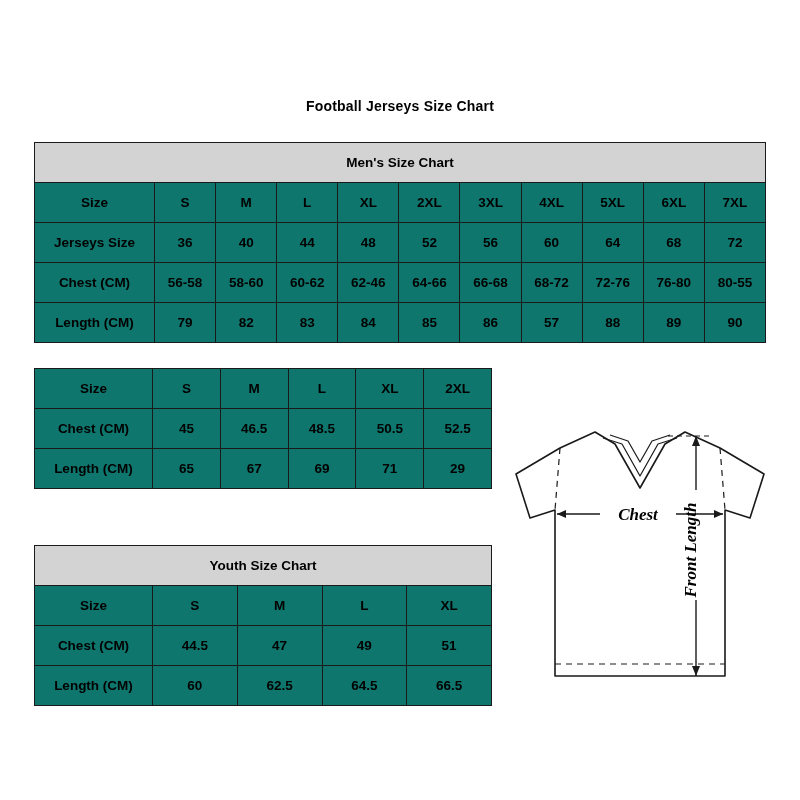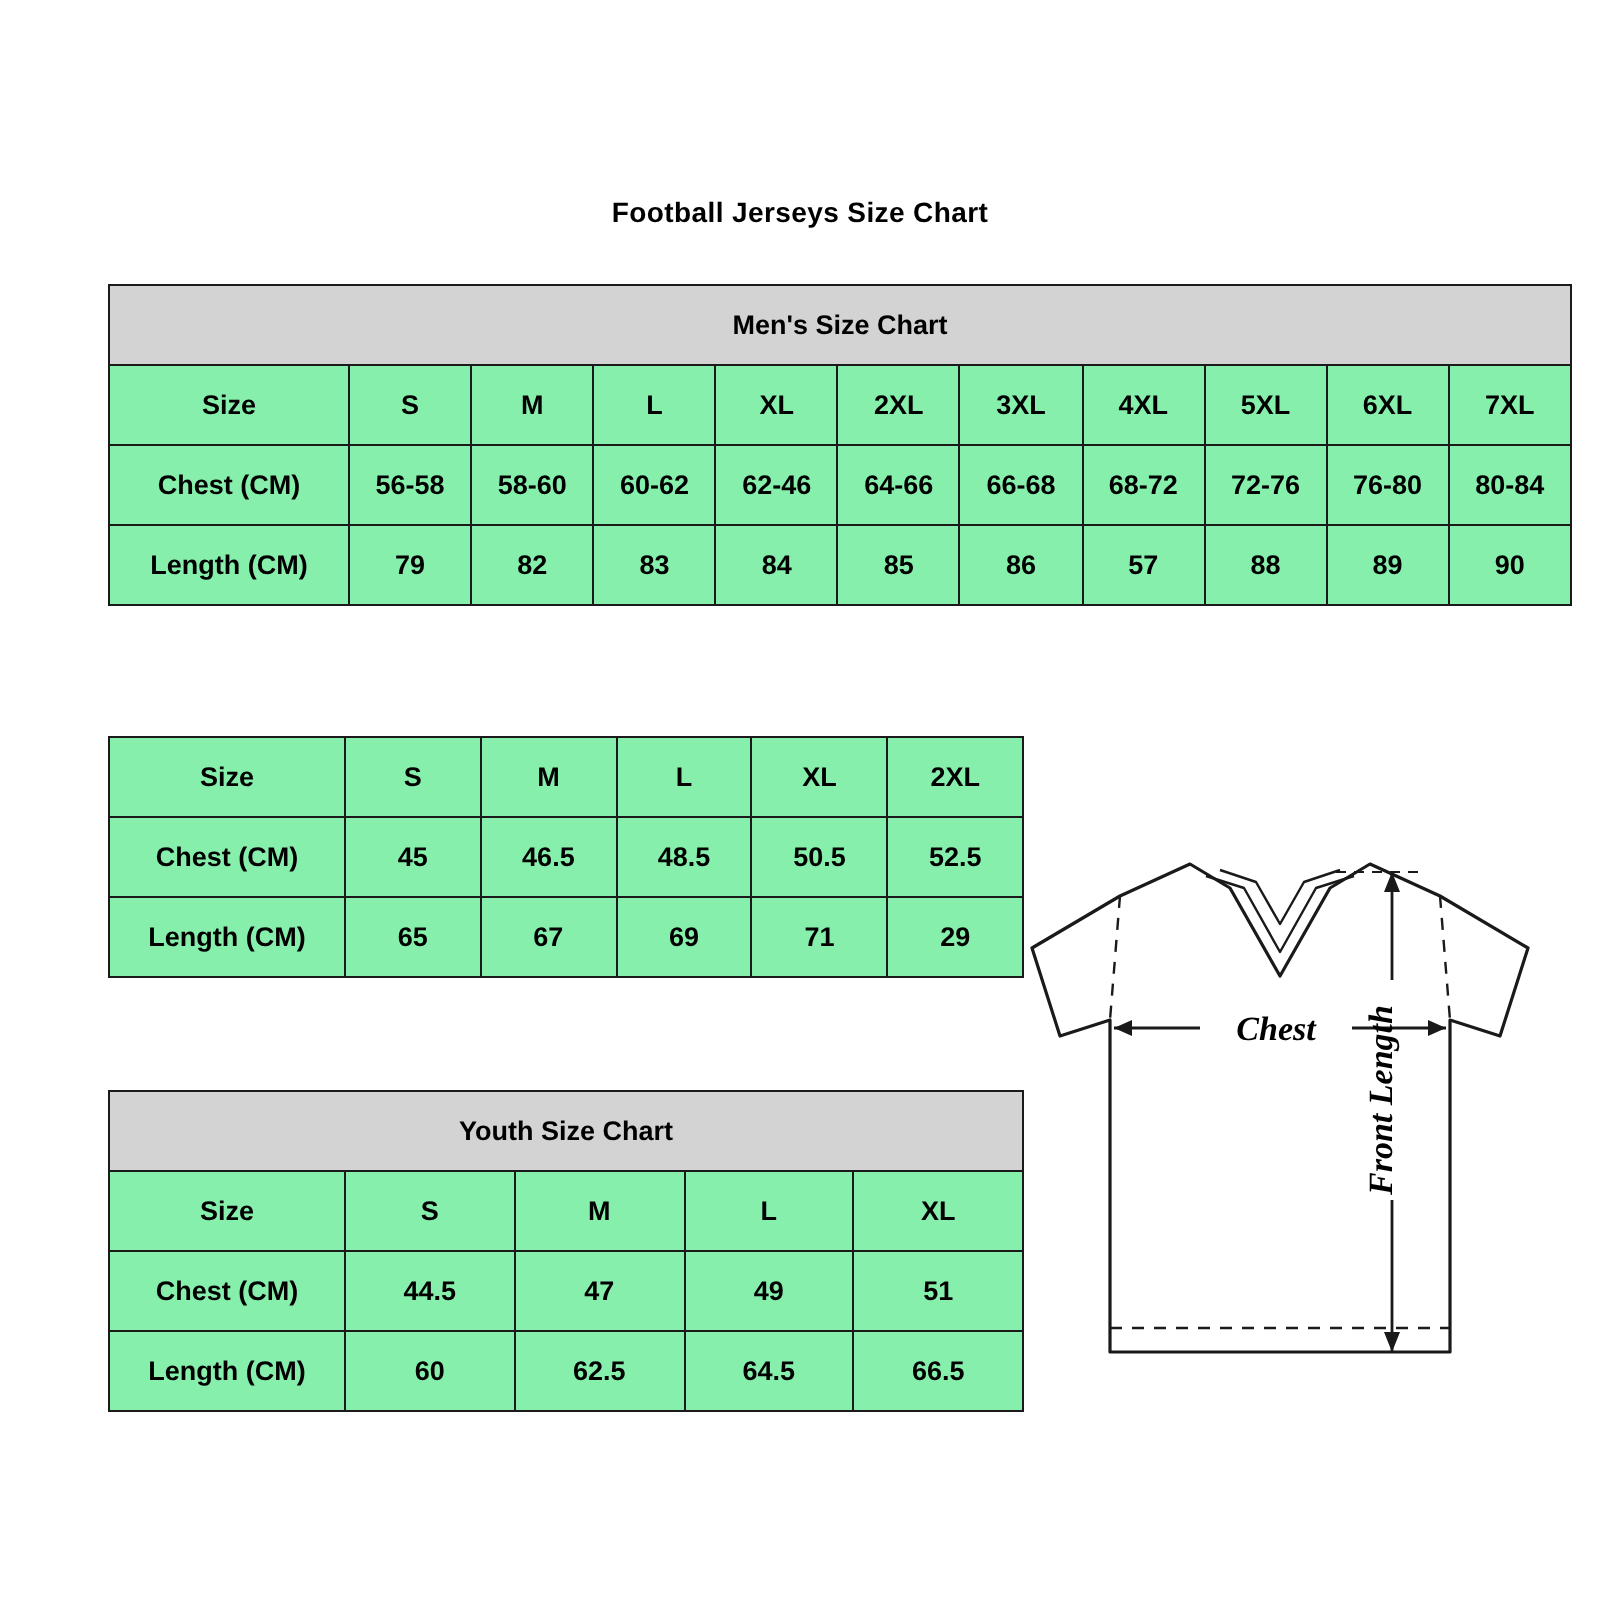--- a/index.html
+++ b/index.html
@@ -26,22 +26,21 @@
     width: 800px;
     text-align: center;
     font-size: 14px;
     font-weight: bold;
     letter-spacing: 0.2px;
   }
   table.size-table {
     border-collapse: collapse;
     table-layout: fixed;
     position: absolute;
-    background: #86efac;
-    margin-left: 20px;
+    background: #0f766e;
   }
   table.size-table th,
   table.size-table td {
     border: 1px solid #1a1a1a;
     text-align: center;
     vertical-align: middle;
     font-size: 13.5px;
     font-weight: bold;
     padding: 0;
     height: 40px;
@@ -127,31 +126,44 @@
         <td>L</td>
         <td>XL</td>
         <td>2XL</td>
         <td>3XL</td>
         <td>4XL</td>
         <td>5XL</td>
         <td>6XL</td>
         <td>7XL</td>
       </tr>
       <tr>
+        <td>Jerseys Size</td>
+        <td>36</td>
+        <td>40</td>
+        <td>44</td>
+        <td>48</td>
+        <td>52</td>
+        <td>56</td>
+        <td>60</td>
+        <td>64</td>
+        <td>68</td>
+        <td>72</td>
+      </tr>
+      <tr>
         <td>Chest (CM)</td>
         <td>56-58</td>
         <td>58-60</td>
         <td>60-62</td>
         <td>62-46</td>
         <td>64-66</td>
         <td>66-68</td>
         <td>68-72</td>
         <td>72-76</td>
         <td>76-80</td>
-        <td>80-84</td>
+        <td>80-55</td>
       </tr>
       <tr>
         <td>Length (CM)</td>
         <td>79</td>
         <td>82</td>
         <td>83</td>
         <td>84</td>
         <td>85</td>
         <td>86</td>
         <td>57</td>

